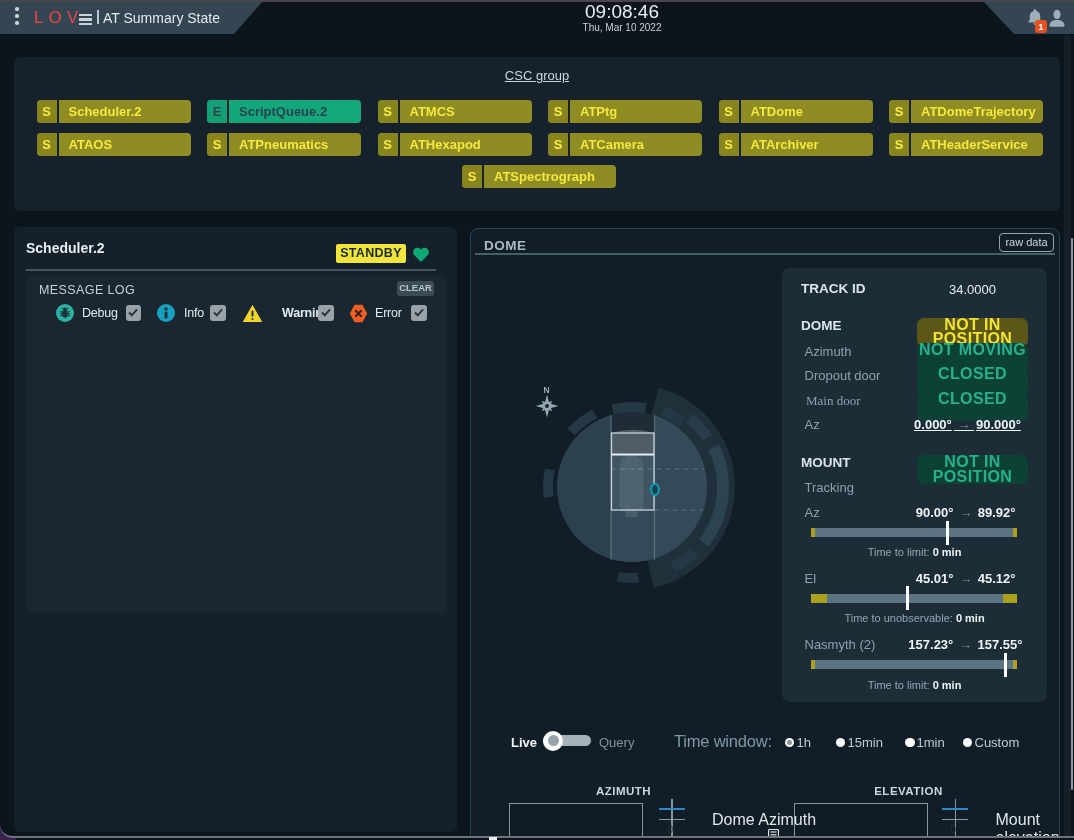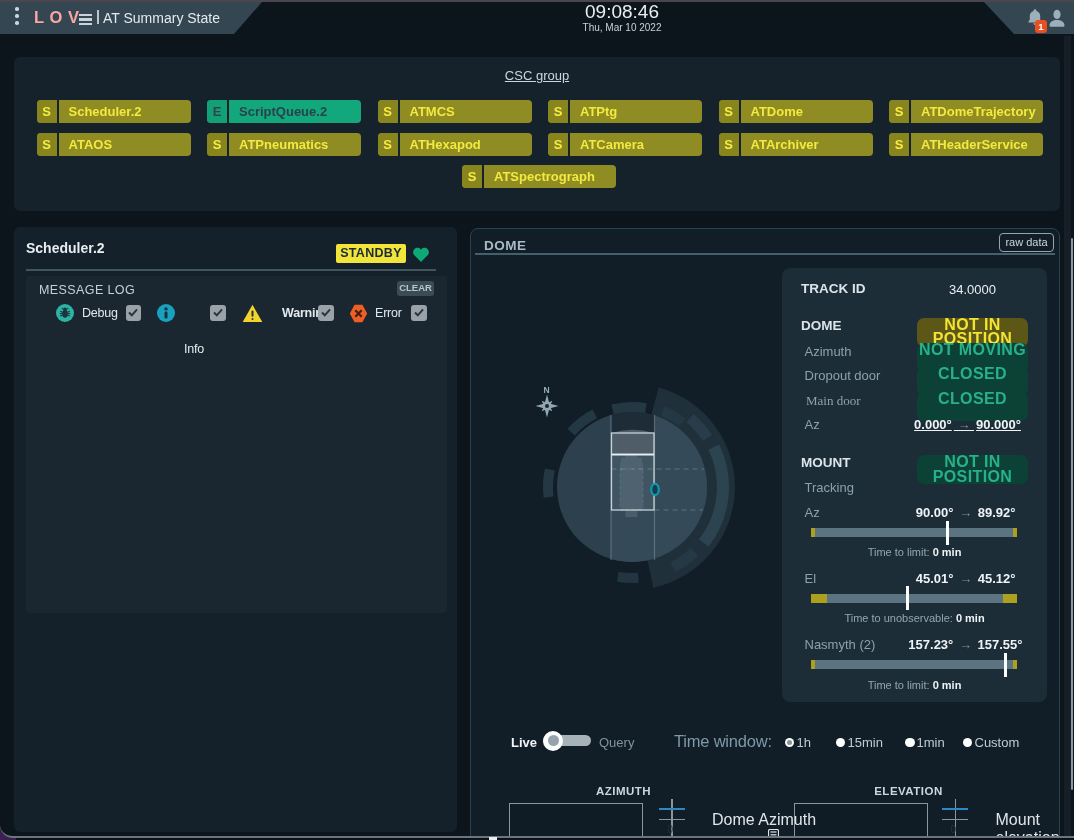--- a/index.html
+++ b/index.html
@@ -13,21 +13,21 @@
 .abs { position:absolute; }
 
 
 #topline { position:absolute; left:0; top:0; width:1074px; height:2px; background:#49464d; z-index:5; }
 #hdrL { position:absolute; left:0; top:2px; width:262px; height:32px; background:#344652;
   clip-path:polygon(0 0, 262px 0, 234px 32px, 0 32px); z-index:3; }
 #hdrR { position:absolute; left:982px; top:2px; width:92px; height:32px; background:#344652;
   clip-path:polygon(2px 0, 92px 0, 92px 32px, 32px 32px); z-index:3; }
 .dotmenu { position:absolute; left:15px; top:7px; width:4px; height:20px; }
 .dotmenu div { width:3.5px; height:3.5px; border-radius:50%; background:#cdd6dc; margin-bottom:3.5px; }
-#logo { position:absolute; left:34px; top:8px; color:#fca5a5; font-size:16.5px; letter-spacing:5.5px; font-weight:700; }
+#logo { position:absolute; left:34px; top:8px; color:#ef4444; font-size:16.5px; letter-spacing:5.5px; font-weight:400; }
 #ebars { position:absolute; left:78.5px; top:13.5px; width:13.5px; z-index:4; }
 #ebars div { height:2.5px; background:#c9d4da; margin-bottom:2.1px; }
 #vsep { position:absolute; left:97px; top:9.5px; width:1.5px; height:14px; background:#b9c6cd; }
 #hdrTitle { position:absolute; left:103px; top:10px; color:#e3eaee; font-size:14px; }
 #clock1 { position:absolute; left:540px; top:1px; width:164px; text-align:center;
   color:#e9eff3; font-size:19px; }
 #clock2 { position:absolute; left:540px; top:21.5px; width:164px; text-align:center;
   color:#c6d1d8; font-size:10px; }
 #badge1 { position:absolute; left:1035px; top:20px; width:12px; height:13px; background:#e8501f;
   border-radius:3px; color:#fff; font-size:9.5px; font-weight:bold; text-align:center; line-height:13px; z-index:4; }
@@ -243,21 +243,21 @@
       <div class="ckbox" style="left:99.5px;">
           <svg width="10" height="9" viewBox="0 0 10 9">
             <path d="M1 4.5 3.8 7.3 9 1.3" stroke="#2b353c" stroke-width="2" fill="none"></path>
           </svg>
         </div>
       <svg class="abs" style="left:131px;top:28px;" width="18" height="18" viewBox="0 0 18 18">
         <circle cx="9" cy="9" r="9" fill="#18a2c0"></circle>
         <circle cx="9" cy="4.9" r="1.7" fill="#15323c"></circle>
         <rect x="7.5" y="7.5" width="3" height="7" rx="1.2" fill="#15323c"></rect>
       </svg>
-      <div class="cklbl" style="left:158px;margin-top:36px;">Info</div>
+      <div class="cklbl" style="left:158px;">Info</div>
       <div class="ckbox" style="left:184px;">
           <svg width="10" height="9" viewBox="0 0 10 9">
             <path d="M1 4.5 3.8 7.3 9 1.3" stroke="#2b353c" stroke-width="2" fill="none"></path>
           </svg>
         </div>
       <svg class="abs" style="left:216px;top:27.5px;" width="21" height="19" viewBox="0 0 21 19">
         <path d="M10.5 0.8 20.3 18 0.7 18 Z" fill="#f2d52c"></path>
         <rect x="9.5" y="6.5" width="2" height="6.2" rx="1" fill="#273339"></rect>
         <rect x="9.5" y="14" width="2" height="2.1" rx="1" fill="#273339"></rect>
       </svg>

